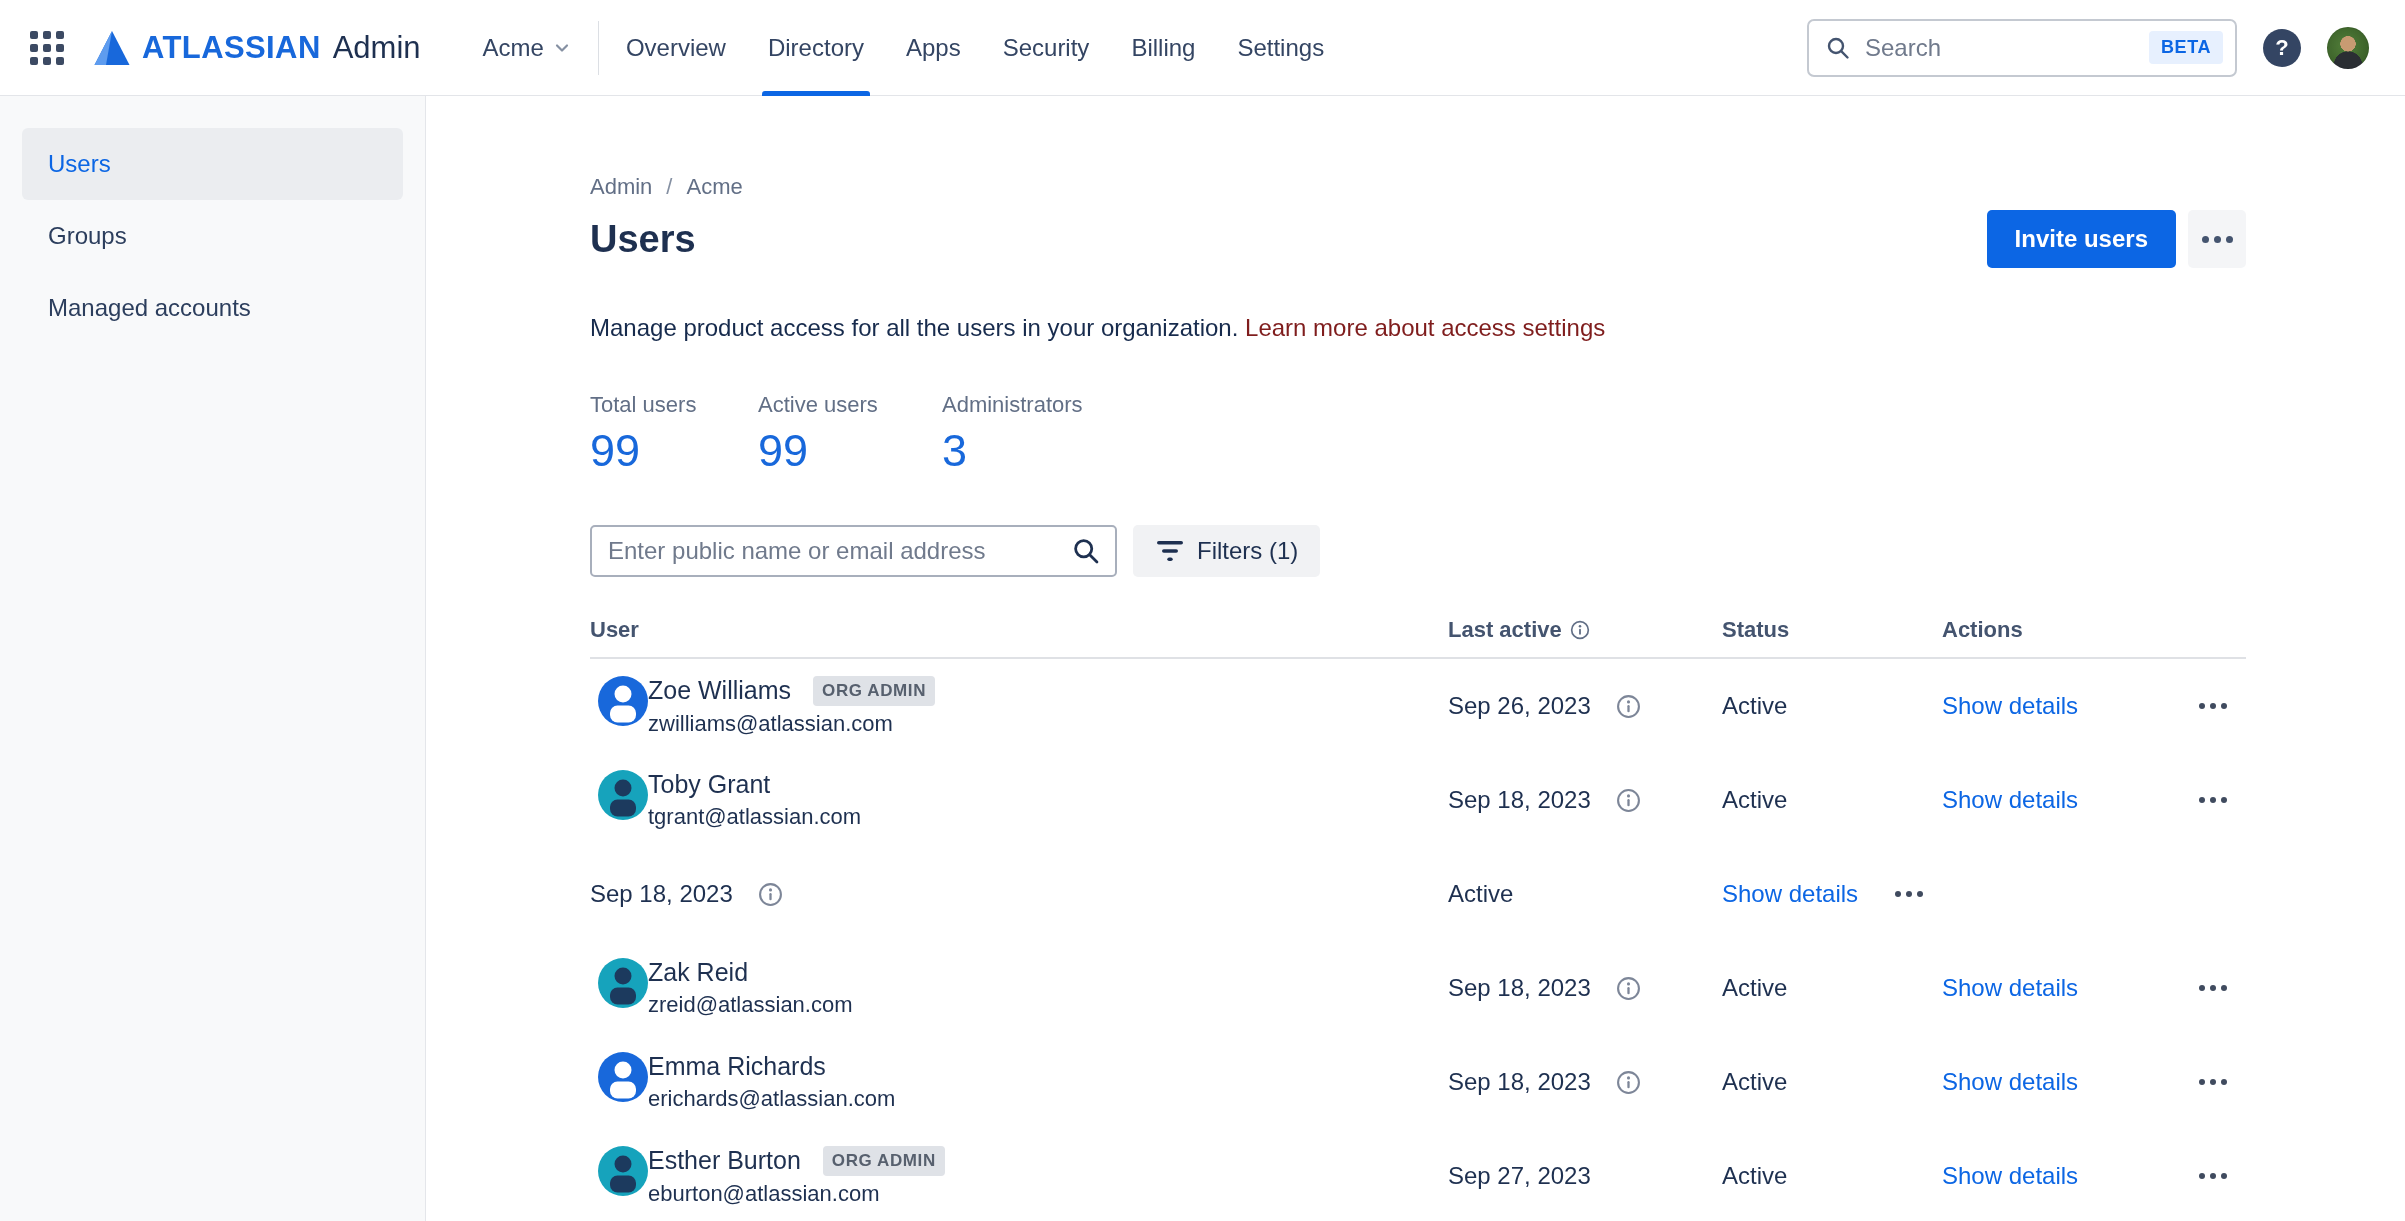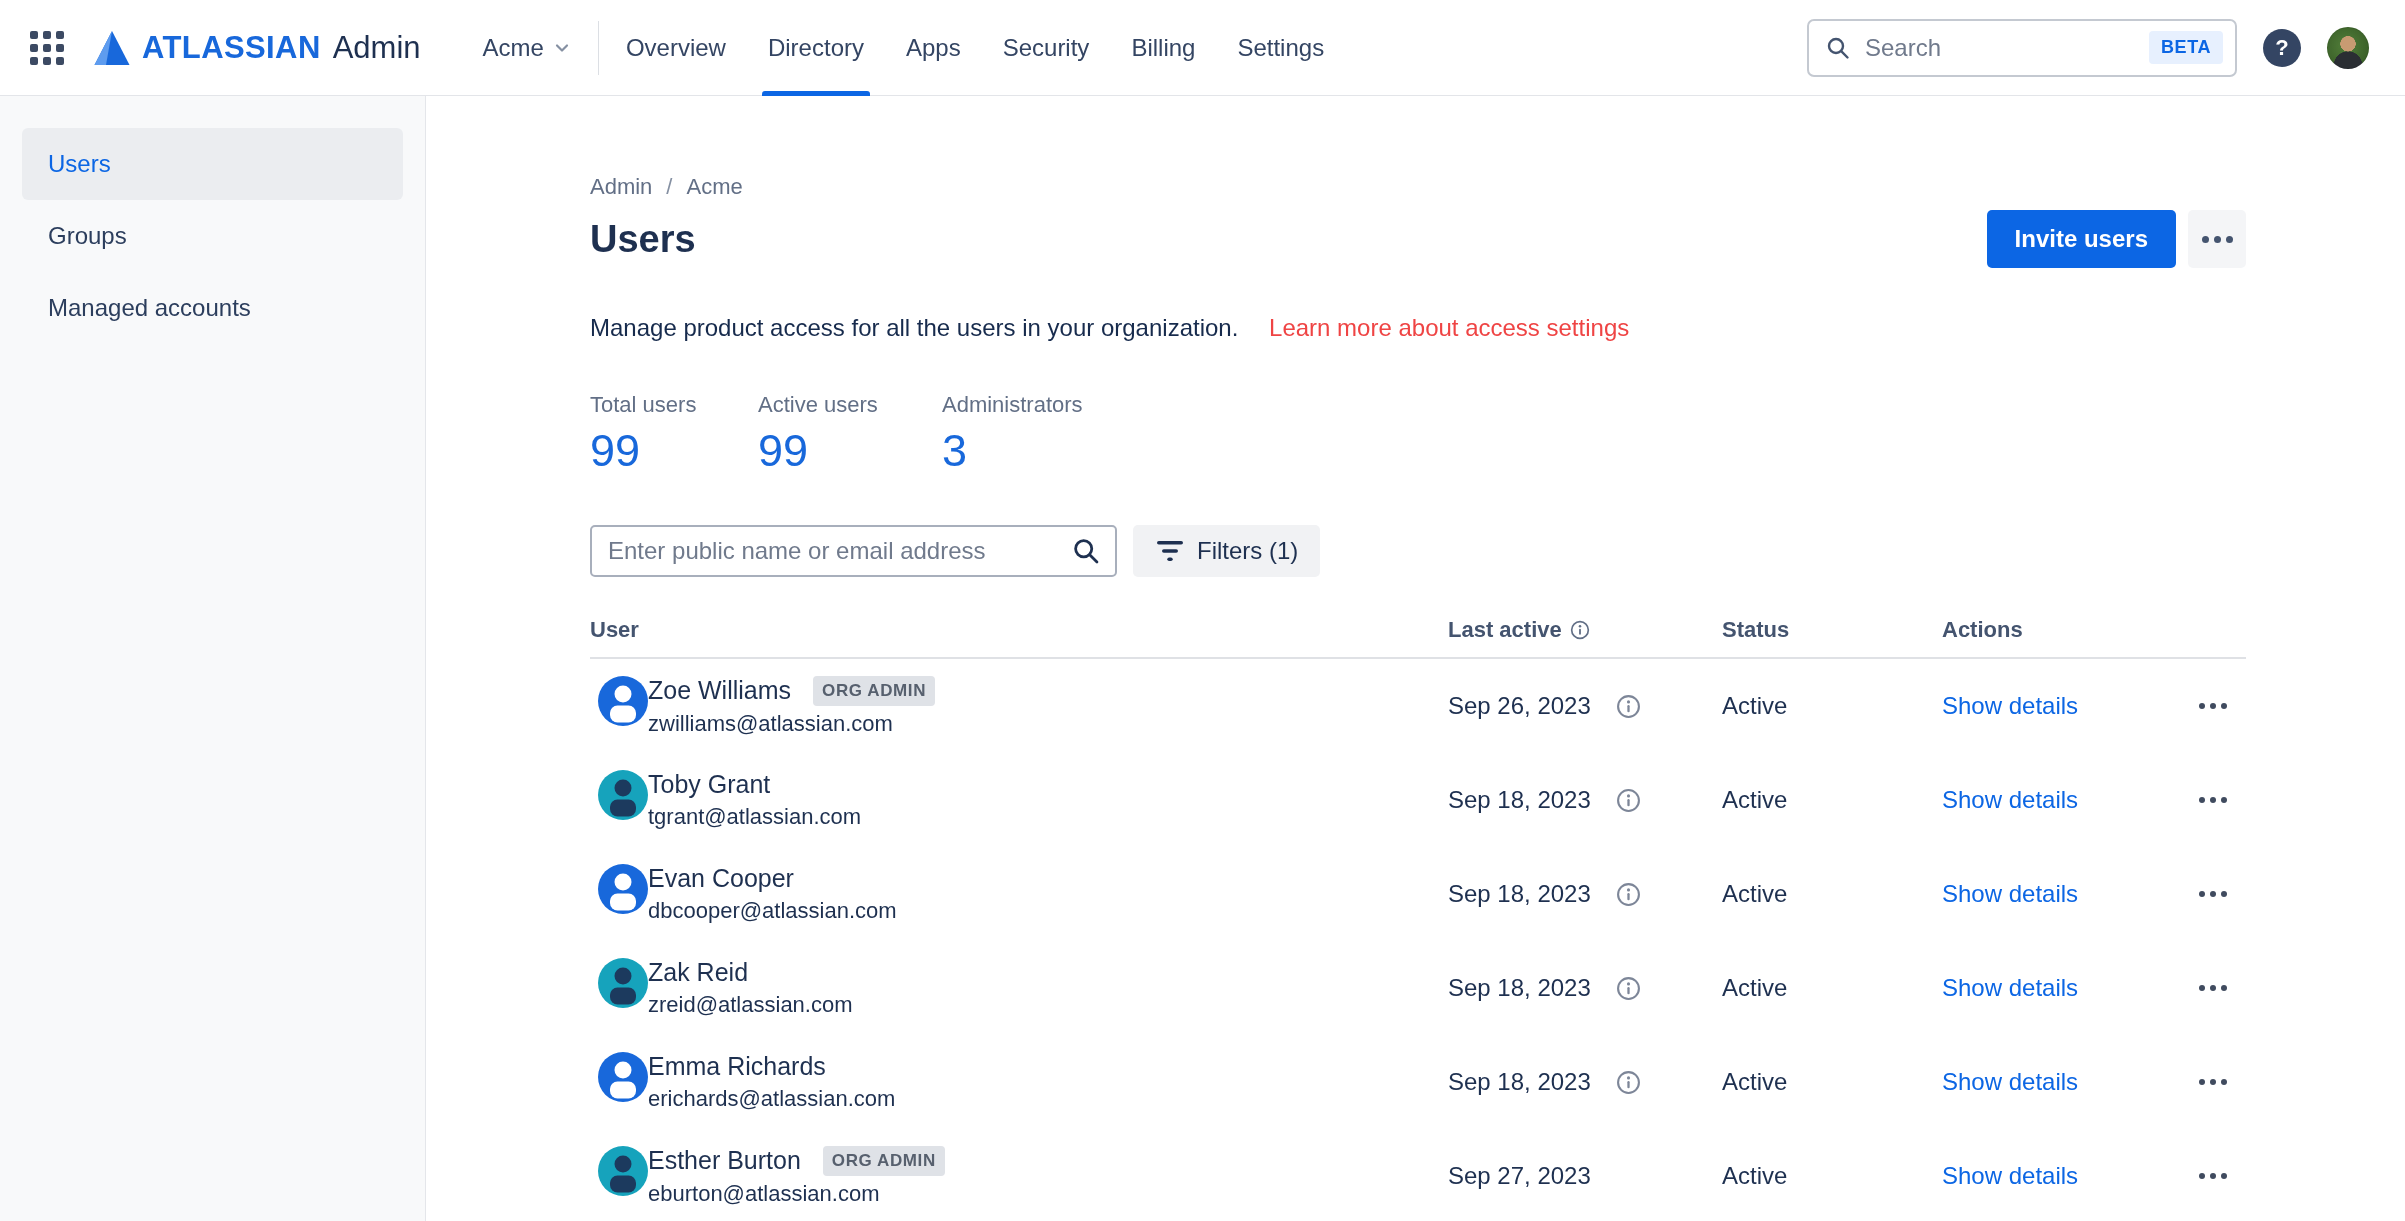--- a/index.html
+++ b/index.html
@@ -60,21 +60,21 @@
   .title-row { margin-top:10px; display:flex; align-items:center; justify-content:space-between; }
   .page-title { font-size:38px; font-weight:700; color:#1E3050; }
   .title-actions { display:flex; gap:12px; align-items:center; }
   .invite-btn { height:58px; padding:0 28px; border:none; border-radius:5px; background:#0C66E4;
     color:#fff; font-size:24px; font-weight:600; font-family:"Liberation Sans", sans-serif; cursor:pointer; }
   .more-btn { width:58px; height:58px; border:none; border-radius:5px; background:#F4F5F7;
     display:flex; align-items:center; justify-content:center; gap:5px; cursor:pointer; }
   .more-btn i, .row-more i { width:7px; height:7px; border-radius:50%; background:#44546F; display:block; }
 
   .description { margin-top:46px; font-size:24px; color:#172B4D; }
-  .description a { color:#ef4444; text-decoration:none; cursor:pointer;margin-left:24px; }
+  .description a { color:#7f1d1d; text-decoration:none; cursor:pointer; }
 
   .stats { margin-top:50px; display:flex; }
   .stat { display:flex; flex-direction:column; }
   .stat:nth-child(1){ width:168px; } .stat:nth-child(2){ width:184px; }
   .stat-label { font-size:22px; color:#626F86; }
   .stat-value { margin-top:10px; font-size:45px; font-weight:500; color:#1868DB; line-height:1; }
 
   .toolbar { margin-top:52px; display:flex; gap:16px; }
   .filter-field { width:527px; height:52px; border:2px solid #A8AFBC; border-radius:5px;
     display:flex; align-items:center; padding:0 14px 0 16px; background:#fff; }
@@ -330,34 +330,20 @@
             <a class="show-details">Show details</a>
             <span class="row-more">
                 <i></i>
                 <i></i>
                 <i></i>
               </span>
           </div>
         </div>
 
         <div class="trow">
-          <div class="cell-user">
-            <div class="avatar blue">
-              <svg width="50" height="50" viewBox="0 0 50 50">
-                  <circle class="p" cx="25" cy="18" r="8.5"></circle>
-                  <rect class="p" x="12" y="29.5" width="26" height="17" rx="7.5"></rect>
-                </svg>
-            </div>
-            <div>
-              <div class="name-line">
-                <span class="user-name">Evan Cooper</span>
-              </div>
-              <div class="user-email">dbcooper@atlassian.com</div>
-            </div>
-          </div>
           <div class="cell-date">
             <span>Sep 18, 2023</span>
             <span style="display:flex;">
               <svg width="25" height="25" viewBox="0 0 24 24">
                   <circle cx="12" cy="12" r="10" fill="none" stroke="#7D8698" stroke-width="2"></circle>
                   <circle cx="12" cy="7.6" r="1.5" fill="#7D8698"></circle>
                   <rect x="10.9" y="10.6" width="2.2" height="7" rx="1.1" fill="#7D8698"></rect>
                 </svg>
             </span>
           </div>

